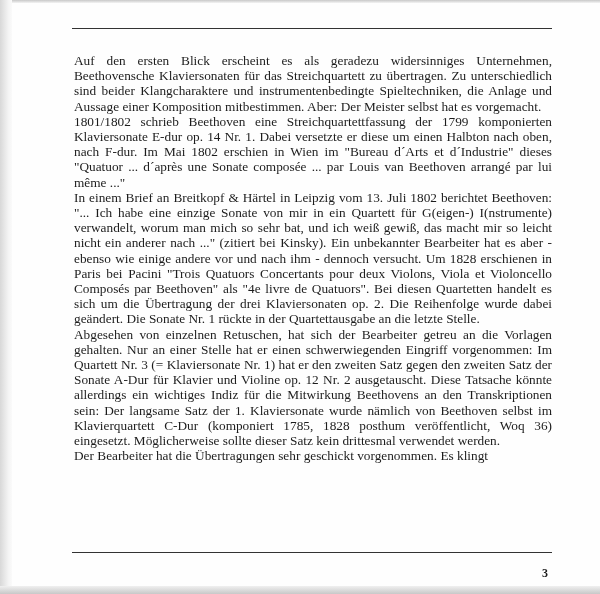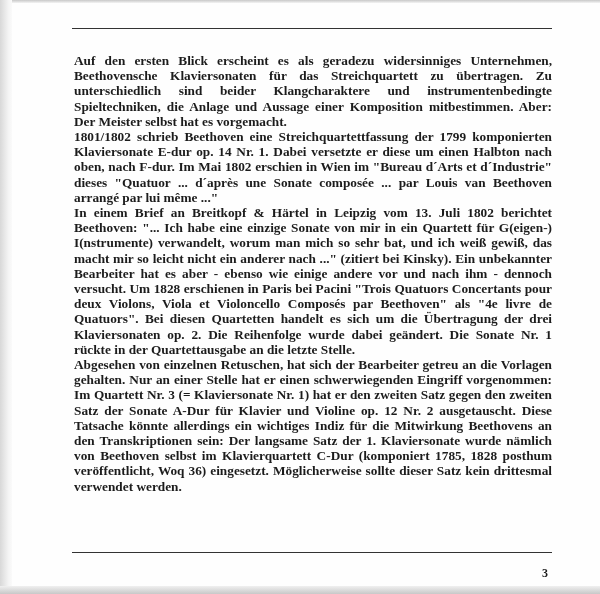--- a/index.html
+++ b/index.html
@@ -32,38 +32,39 @@
   .rule.top { top: 28px; }
   .rule.bottom { top: 552px; }
   .text {
     position: absolute; left: 74px; top: 53px; width: 478px;
     font-family: "Liberation Serif", "DejaVu Serif", serif;
     font-size: 13.3px;
     line-height: 15.2px;
     color: #1c1c1c;
     text-align: justify;
   }
-  .text p { margin: 0; text-indent: 0; font-weight: bold; }
+  .text p { margin: 0; text-indent: 0; }
   .page-number {
     position: absolute; left: 542px; top: 566px;
     font-family: "Liberation Serif", serif;
     font-size: 12px; font-weight: bold; color: #1c1c1c;
   }
 </style>
 </head>
 <body>
 
 <div class="page">
   <div class="top-edge"></div>
   <div class="left-edge"></div>
   <div class="rule top"></div>
 
   <div class="text">
     <p>Auf den ersten Blick erscheint es als geradezu widersinniges Unternehmen, Beethovensche Klaviersonaten für das Streichquartett zu übertragen. Zu unterschiedlich sind beider Klangcharaktere und instrumentenbedingte Spieltechniken, die Anlage und Aussage einer Komposition mitbestimmen. Aber: Der Meister selbst hat es vorgemacht.</p>
     <p>1801/1802 schrieb Beethoven eine Streichquartettfassung der 1799 komponierten Klaviersonate E-dur op. 14 Nr. 1. Dabei versetzte er diese um einen Halbton nach oben, nach F-dur. Im Mai 1802 erschien in Wien im "Bureau d´Arts et d´Industrie" dieses "Quatuor ... d´après une Sonate composée ... par Louis van Beethoven arrangé par lui même ..."</p>
     <p>In einem Brief an Breitkopf &amp; Härtel in Leipzig vom 13. Juli 1802 berichtet Beethoven: "... Ich habe eine einzige Sonate von mir in ein Quartett für G(eigen-) I(nstrumente) verwandelt, worum man mich so sehr bat, und ich weiß gewiß, das macht mir so leicht nicht ein anderer nach ..." (zitiert bei Kinsky). Ein unbekannter Bearbeiter hat es aber - ebenso wie einige andere vor und nach ihm - dennoch versucht. Um 1828 erschienen in Paris bei Pacini "Trois Quatuors Concertants pour deux Violons, Viola et Violoncello Composés par Beethoven" als "4e livre de Quatuors". Bei diesen Quartetten handelt es sich um die Übertragung der drei Klaviersonaten op. 2. Die Reihenfolge wurde dabei geändert. Die Sonate Nr. 1 rückte in der Quartettausgabe an die letzte Stelle.</p>
     <p>Abgesehen von einzelnen Retuschen, hat sich der Bearbeiter getreu an die Vorlagen gehalten. Nur an einer Stelle hat er einen schwerwiegenden Eingriff vorgenommen: Im Quartett Nr. 3 (= Klaviersonate Nr. 1) hat er den zweiten Satz gegen den zweiten Satz der Sonate A-Dur für Klavier und Violine op. 12 Nr. 2 ausgetauscht. Diese Tatsache könnte allerdings ein wichtiges Indiz für die Mitwirkung Beethovens an den Transkriptionen sein: Der langsame Satz der 1. Klaviersonate wurde nämlich von Beethoven selbst im Klavierquartett C-Dur (komponiert 1785, 1828 posthum veröffentlicht, Woq 36) eingesetzt. Möglicherweise sollte dieser Satz kein drittesmal verwendet werden.</p>
+    <p>Der Bearbeiter hat die Übertragungen sehr geschickt vorgenommen. Es klingt</p>
   </div>
 
   <div class="rule bottom"></div>
   <div class="page-number">3</div>
   <div class="bottom-edge"></div>
 </div>
 
 </body></html>

